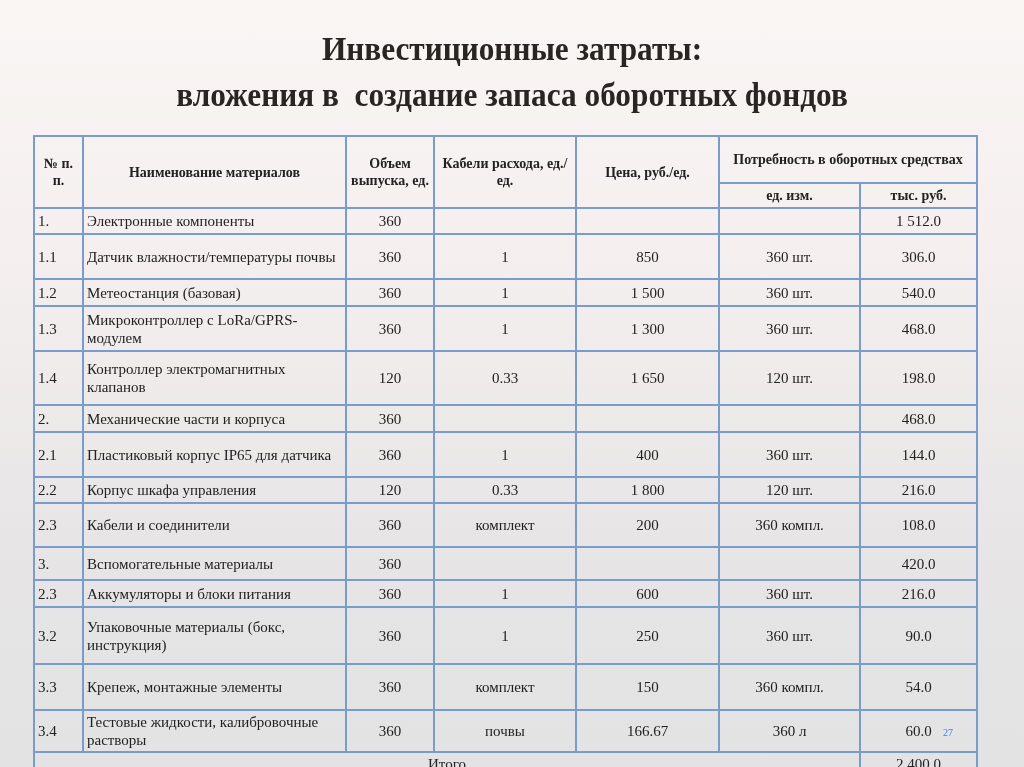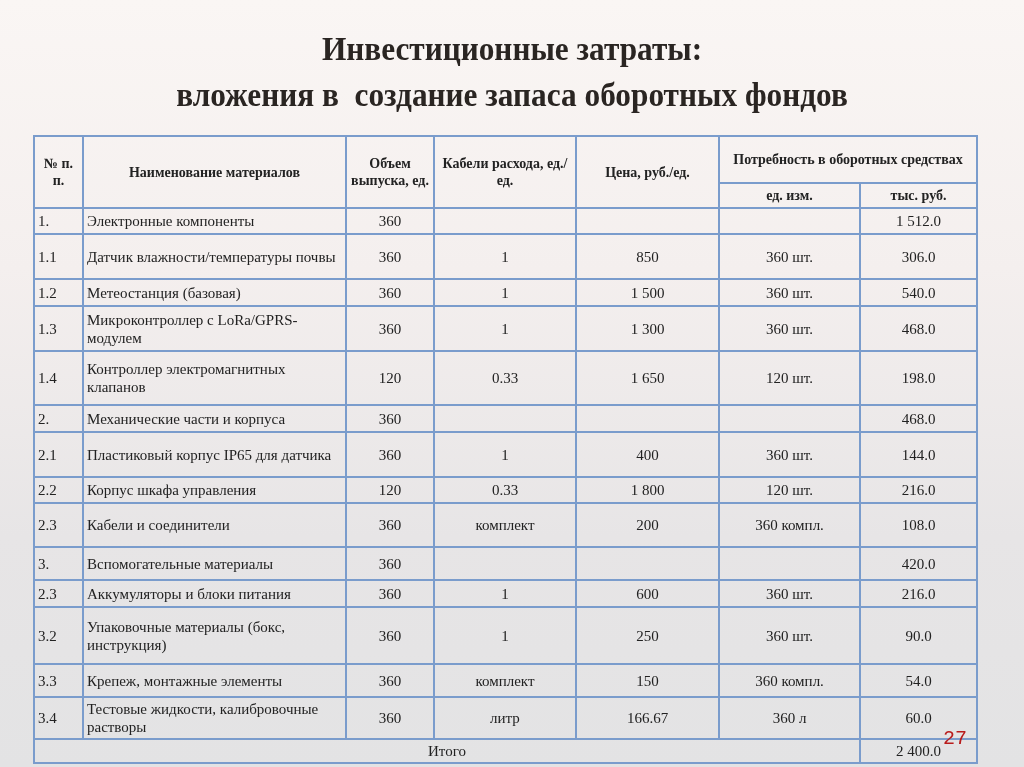--- a/index.html
+++ b/index.html
@@ -26,21 +26,21 @@
     padding:1px 3px;
     vertical-align:middle;
     font-weight:normal;
     color:#222;
   }
   th { font-weight:bold; font-size:14px; line-height:17px; text-align:center; }
   td.c { text-align:center; }
   td.l { text-align:left; }
   .page-num {
     position:absolute; left:943px; top:727px;
-    font-family: Liberation Mono, monospace; font-size:20px; color:#b91c1c;
+    font-family: Liberation Serif, serif; font-size:10px; color:#3b82f6;
   }
 </style>
 </head>
 <body>
 
 <div class="title">
   <div>Инвестиционные затраты:</div>
   <div style="white-space:pre">вложения в  создание запаса оборотных фондов</div>
 </div>
 
@@ -170,34 +170,34 @@
     </tr>
     <tr style="height:57px">
       <td class="l">3.2</td>
       <td class="l">Упаковочные материалы (бокс, инструкция)</td>
       <td class="c">360</td>
       <td class="c">1</td>
       <td class="c">250</td>
       <td class="c">360 шт.</td>
       <td class="c">90.0</td>
     </tr>
-    <tr style="height:33px">
+    <tr style="height:46px">
       <td class="l">3.3</td>
       <td class="l">Крепеж, монтажные элементы</td>
       <td class="c">360</td>
       <td class="c">комплект</td>
       <td class="c">150</td>
       <td class="c">360 компл.</td>
       <td class="c">54.0</td>
     </tr>
     <tr style="height:42px">
       <td class="l">3.4</td>
       <td class="l">Тестовые жидкости, калибровочные растворы</td>
       <td class="c">360</td>
-      <td class="c">литр</td>
+      <td class="c">почвы</td>
       <td class="c">166.67</td>
       <td class="c">360 л</td>
       <td class="c">60.0</td>
     </tr>
     <tr style="height:24px">
       <td colspan="6" class="c">Итого</td>
       <td class="c">2 400.0</td>
     </tr>
   </tbody>
 </table>

